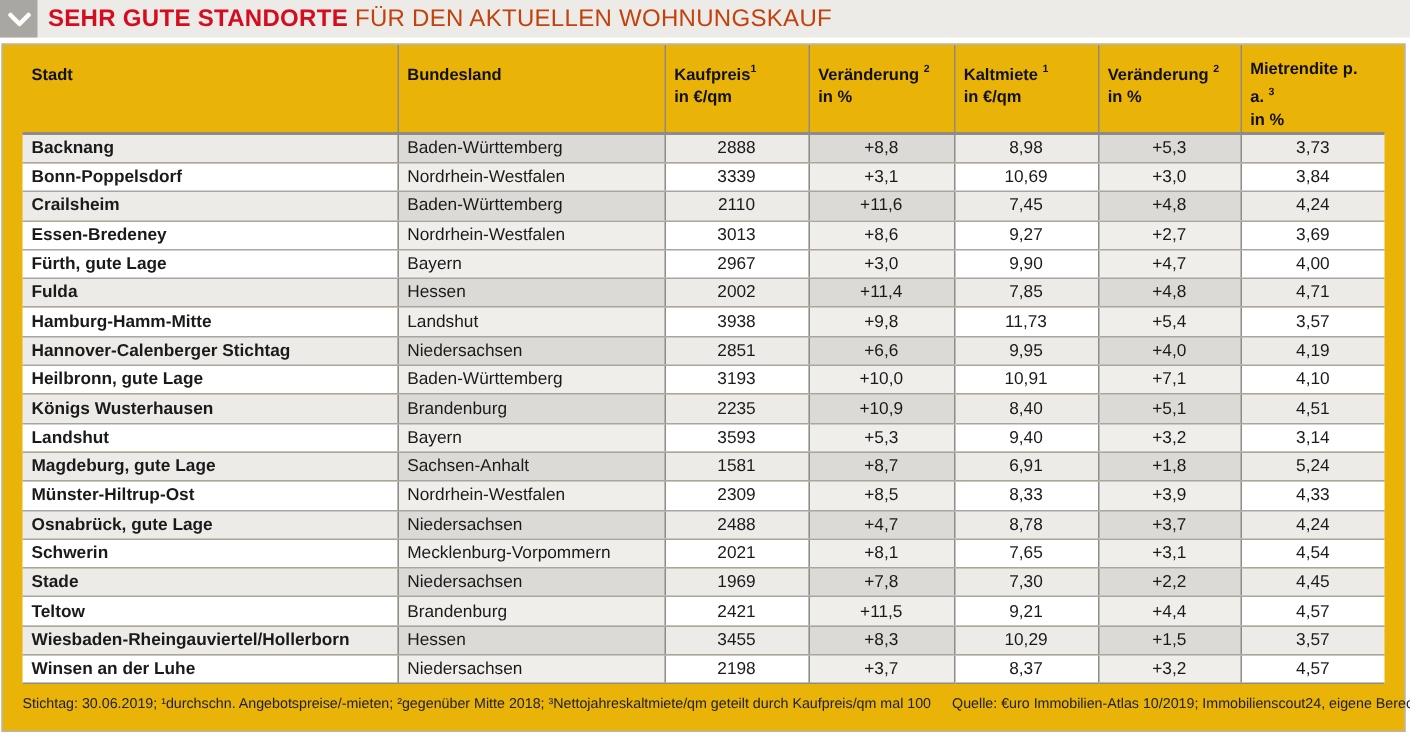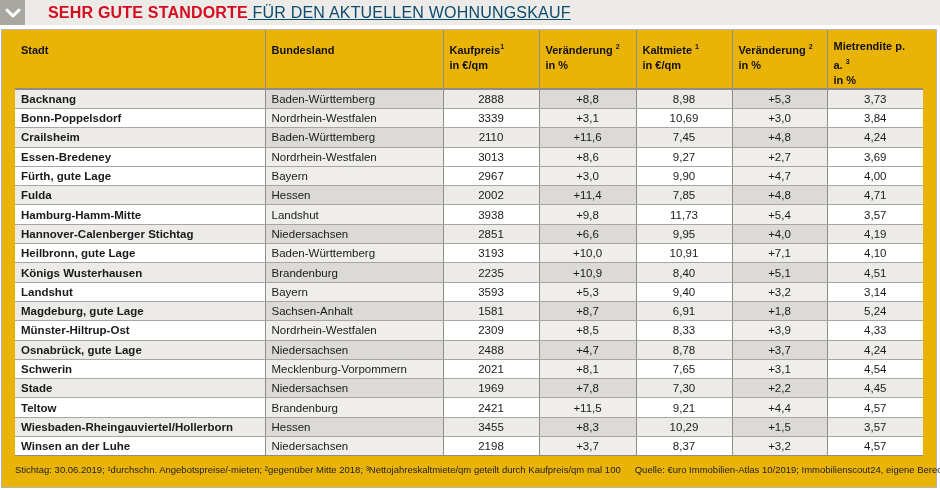--- a/index.html
+++ b/index.html
@@ -15,22 +15,22 @@
     background: #ecebe8;
     display: flex; align-items: center;
   }
   .chevron-box {
     width: 25px; height: 25px; background: #a9a7a2;
     display: flex; align-items: center; justify-content: center;
   }
   .title-text {
     margin-left: 7px; font-size: 16px; letter-spacing: 0.2px; white-space: nowrap;
   }
-  .title-strong { color: #d50c1f; font-weight: bold; margin-left: 16px; }
-  .title-rest { color: #0c4a6e; font-weight: normal; text-decoration: underline; }
+  .title-strong { color: #d50c1f; font-weight: bold; }
+  .title-rest { color: #c2410c; font-weight: normal; }
 
   .frame {
     position: absolute; left: 1px; top: 29px; width: 936px; height: 459px;
     border: 1px solid #b7b5b0;
     background: #eab308;
   }
   table {
     position: absolute; left: 13px; top: 0px;
     border-collapse: collapse; table-layout: fixed;
     width: 908px;

